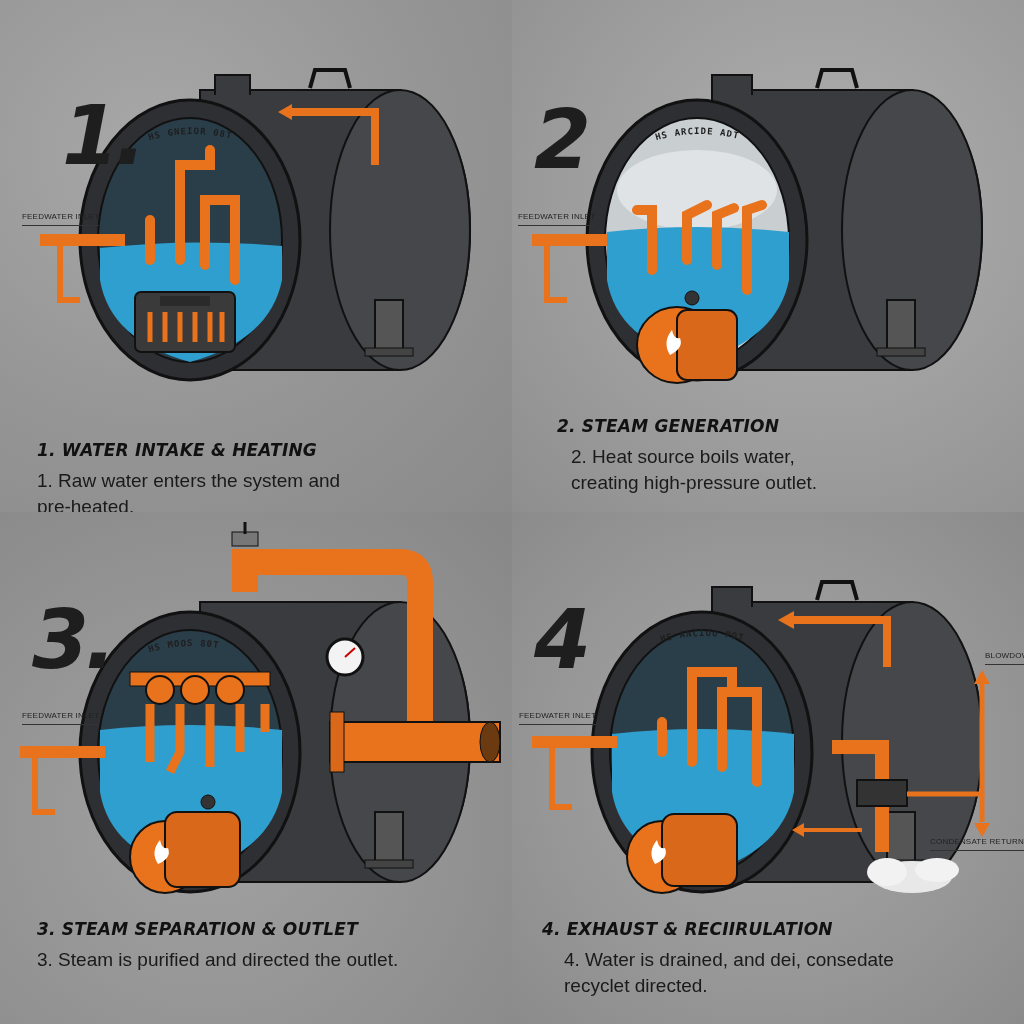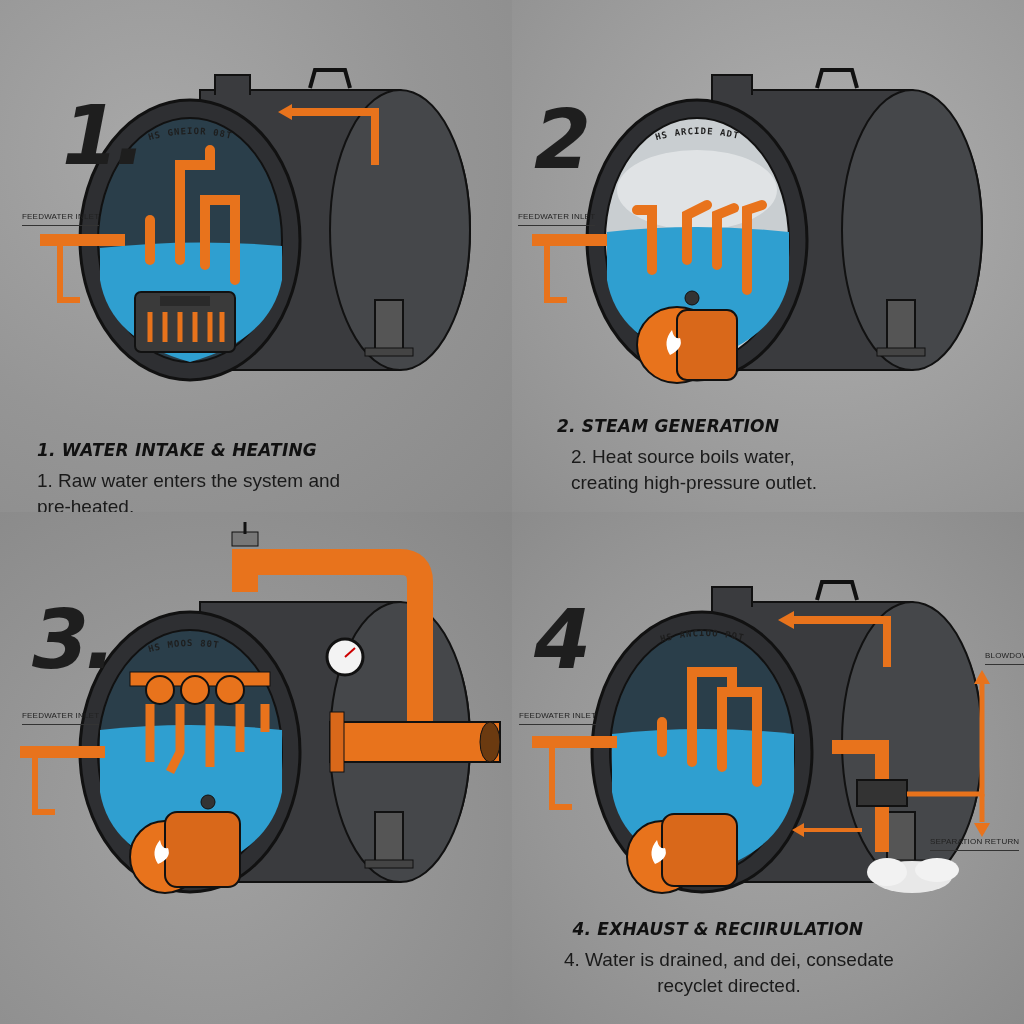--- a/index.html
+++ b/index.html
@@ -149,20 +149,25 @@
 
       <ellipse cx="165" cy="345" rx="35" ry="36" fill="#e8731c" stroke="#111" stroke-width="2"></ellipse>
       <rect x="165" y="300" width="75" height="75" rx="12" fill="#d9681a" stroke="#111" stroke-width="2"></rect>
       <path d="M158,352 Q150,340 160,328 Q162,338 168,336 Q172,346 158,352 Z" fill="#fff"></path>
       <circle cx="208" cy="290" r="7" fill="#333" stroke="#111"></circle>
       <path id="arc3" d="M125,150 Q190,118 265,150" fill="none"></path>
       <text class="arc-text"><textPath href="#arc3" startOffset="18%">HS MOOS 80T</textPath></text>
     </svg>
     <div class="num" style="left:32px;top:80px;">3.</div>
     <div class="label" style="left:22px;top:199px;">FEEDWATER INLET</div>
+    <div class="caption" style="left:37px;top:407px;">
+      <div class="title">3. STEAM SEPARATION &amp; OUTLET</div>
+      <div class="desc">3. Steam is purified and directed the outlet.</div>
+      <div class="desc" style="margin-top:0"></div>
+    </div>
   </div>
 
   <div class="panel p4">
     <svg width="512" height="512">
       <path d="M200,90 L400,90 Q470,120 470,230 Q470,340 400,370 L200,370 Z" fill="#3a3b3e" stroke="#111" stroke-width="2"></path>
       <ellipse cx="400" cy="230" rx="70" ry="140" fill="#45474a" stroke="#111" stroke-width="2"></ellipse>
       <rect x="375" y="300" width="28" height="55" fill="#555" stroke="#111" stroke-width="2"></rect>
       <rect x="365" y="348" width="48" height="8" fill="#444" stroke="#111"></rect>
       <path d="M200,95 L200,75 L240,75 L240,95" fill="#3a3b3e" stroke="#111" stroke-width="2"></path>
       <path d="M305,88 L310,70 L340,70 L345,88" fill="none" stroke="#111" stroke-width="4"></path>
@@ -194,20 +199,20 @@
 
       <ellipse cx="150" cy="345" rx="35" ry="36" fill="#e8731c" stroke="#111" stroke-width="2"></ellipse>
       <rect x="150" y="302" width="75" height="72" rx="12" fill="#d9681a" stroke="#111" stroke-width="2"></rect>
       <path d="M143,352 Q135,340 145,328 Q147,338 153,336 Q157,346 143,352 Z" fill="#fff"></path>
       <path id="arc4" d="M125,140 Q190,108 265,140" fill="none"></path>
       <text class="arc-text"><textPath href="#arc4" startOffset="18%">HS ANCIOO POT</textPath></text>
     </svg>
     <div class="num" style="left:22px;top:80px;">4</div>
     <div class="label" style="left:7px;top:199px;">FEEDWATER INLET</div>
     <div class="label" style="left:430px;top:139px;margin-left:43px;">BLOWDOWN/DRAIN</div>
-    <div class="label" style="left:418px;top:325px;">SEPARATION RETURN</div>
-    <div class="caption" style="left:30px;top:407px;text-align:center;">
+    <div class="label" style="left:418px;top:325px;">CONDENSATE RETURN</div>
+    <div class="caption" style="left:30px;top:407px;">
       <div class="title">4. EXHAUST &amp; RECIIRULATION</div>
       <div class="desc" style="padding-left:22px">4. Water is drained, and dei, consedate</div>
       <div class="desc" style="padding-left:22px;margin-top:0">recyclet directed.</div>
     </div>
   </div>
 </div>
 
 </body></html>

